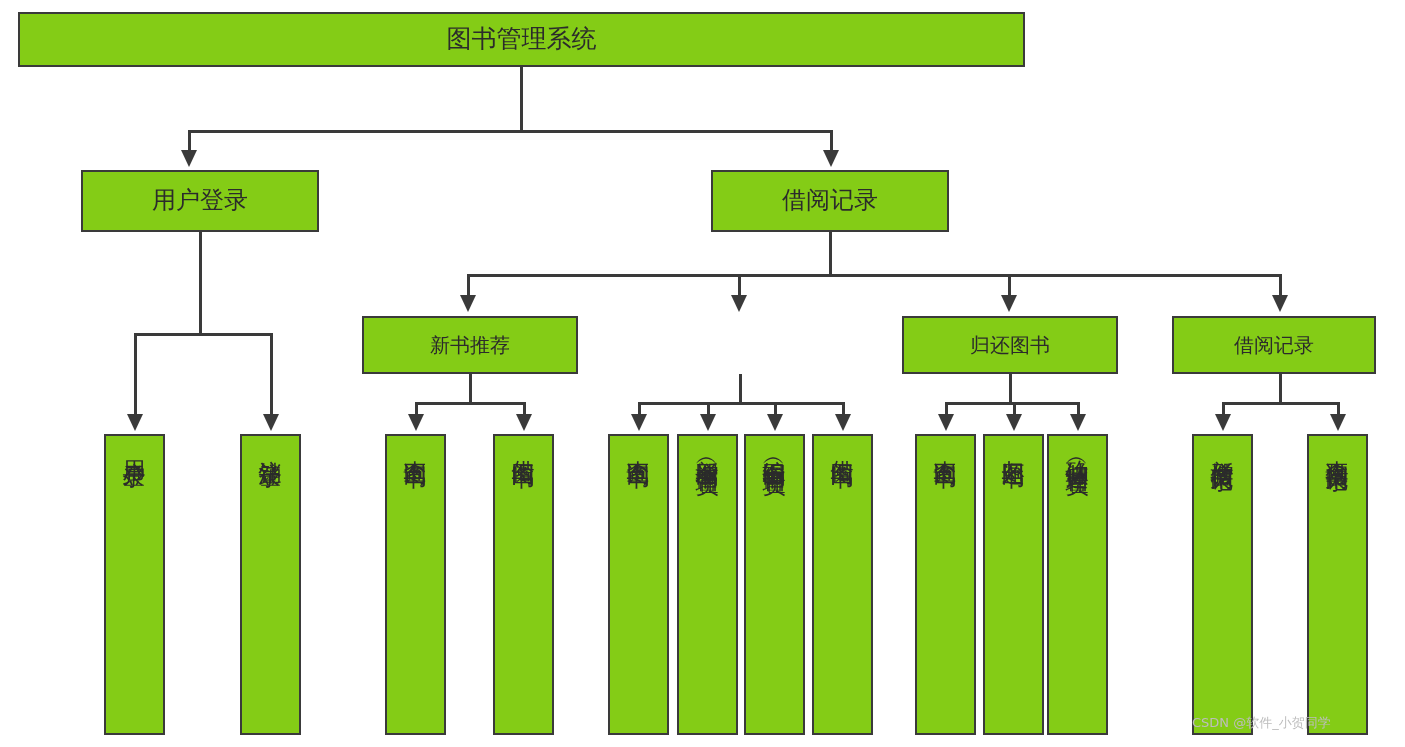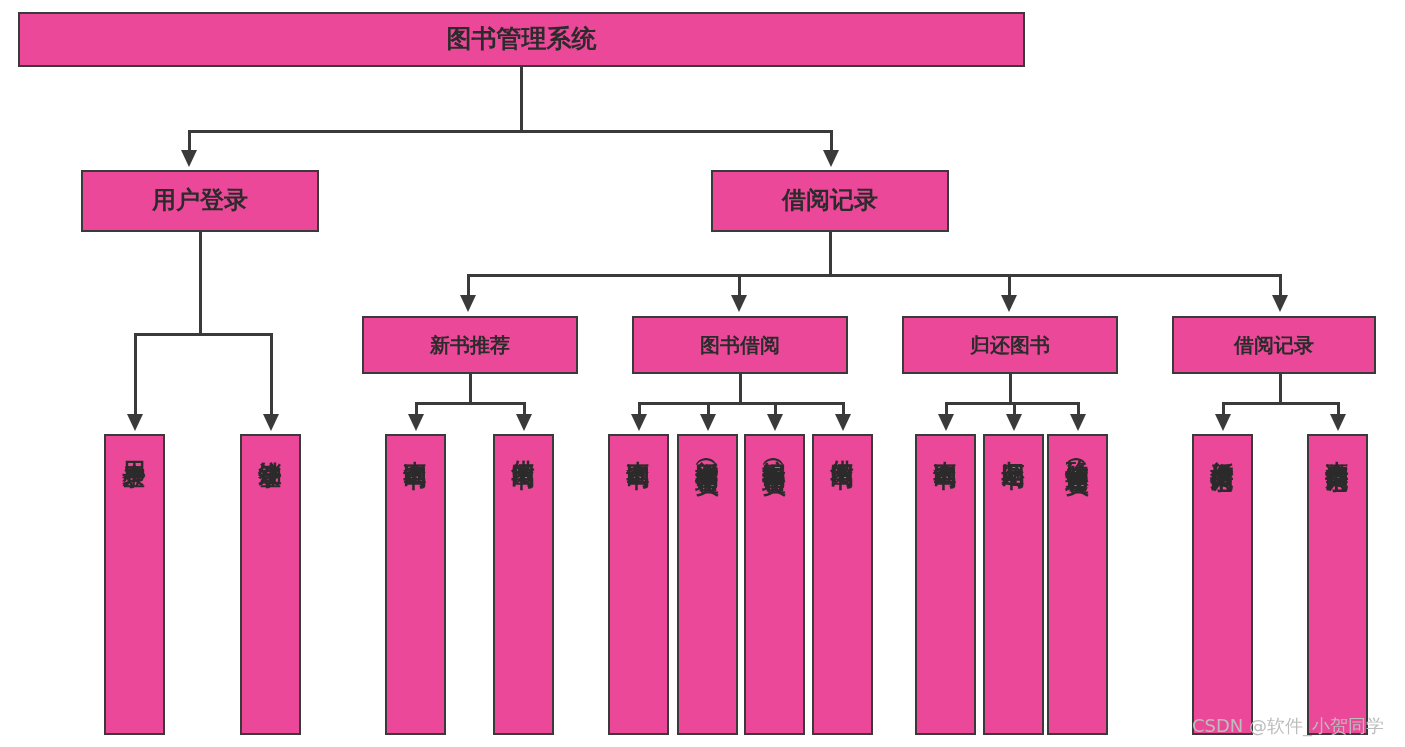--- a/index.html
+++ b/index.html
@@ -11,28 +11,27 @@
     position:relative;
     width:1405px;
     height:747px;
     background:#ffffff;
     overflow:hidden;
   }
   
   .box{
     position:absolute;
     box-sizing:border-box;
-    background:#ec4899;
+    background:#84cc16;
     border:2.5px solid #3a3a3a;
     display:flex;
     align-items:center;
     justify-content:center;
     color:#2b2b2b;
     line-height:1.15;
-    font-weight:bold;
   }
   .box.root{font-size:25px;}
   .box.lvl2{font-size:24px;}
   .box.lvl3{font-size:20px;}
   
   .box.leaf{
     font-size:23px;
     align-items:flex-start;
     justify-content:center;
     padding-top:6px;
@@ -56,21 +55,21 @@
     position:absolute;
     width:0;height:0;
     border-left:8px solid transparent;
     border-right:8px solid transparent;
     border-top:17px solid #3a3a3a;
   }
   
   .watermark{
     position:absolute;
     color:#bdbdbd;
-    font-size:18px;
+    font-size:13px;
     white-space:nowrap;
     user-select:none;
   }
 </style>
 </head>
 <body>
 
 <div id="canvas">
 
   <div class="box root" style="left:18px;top:12px;width:1007px;height:55px;">
@@ -108,23 +107,20 @@
   <div class="vline" style="left:738px;top:274px;height:23px;"></div>
   <div class="arrow" style="left:731px;top:295px;"></div>
   <div class="vline" style="left:1008px;top:274px;height:23px;"></div>
   <div class="arrow" style="left:1001px;top:295px;"></div>
   <div class="vline" style="left:1279px;top:274px;height:23px;"></div>
   <div class="arrow" style="left:1272px;top:295px;"></div>
 
   <div class="box lvl3" style="left:362px;top:316px;width:216px;height:58px;">
     <span>新书推荐</span>
   </div>
-  <div class="box lvl3" style="left:632px;top:316px;width:216px;height:58px;">
-    <span>图书借阅</span>
-  </div>
   <div class="box lvl3" style="left:902px;top:316px;width:216px;height:58px;">
     <span>归还图书</span>
   </div>
   <div class="box lvl3" style="left:1172px;top:316px;width:204px;height:58px;">
     <span>借阅记录</span>
   </div>
 
   <div class="vline" style="left:469px;top:374px;height:30px;"></div>
   <div class="hline" style="left:415px;top:402px;width:110px;"></div>
   <div class="vline" style="left:415px;top:402px;height:14px;"></div>

